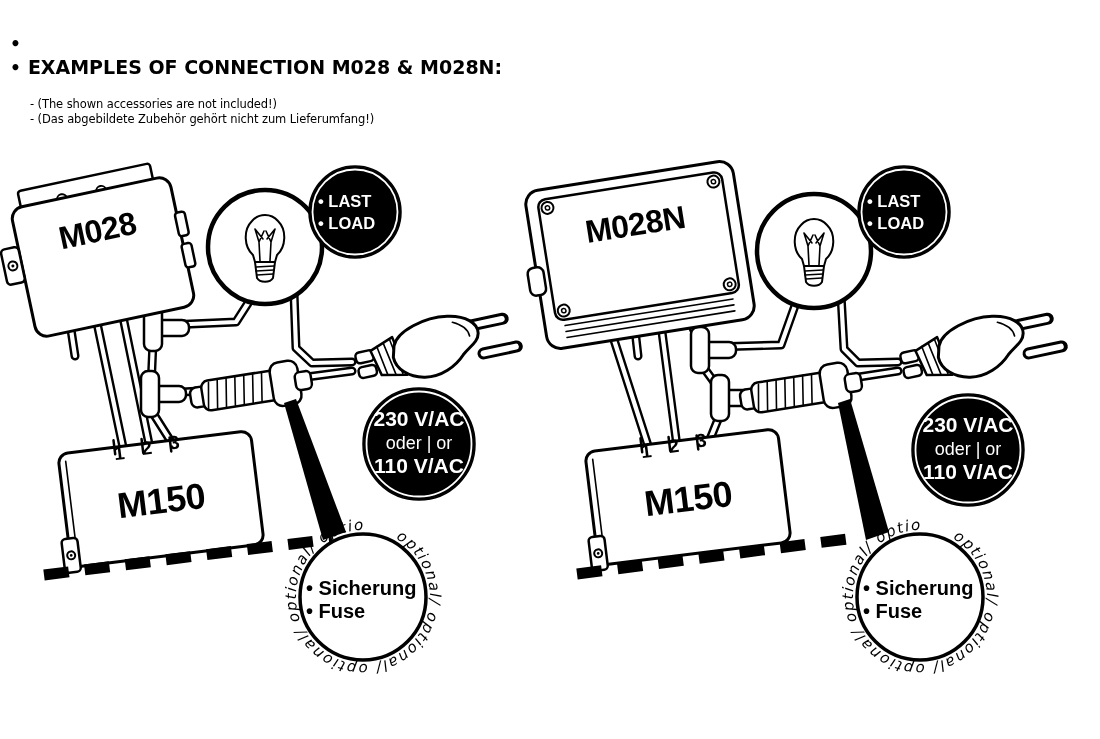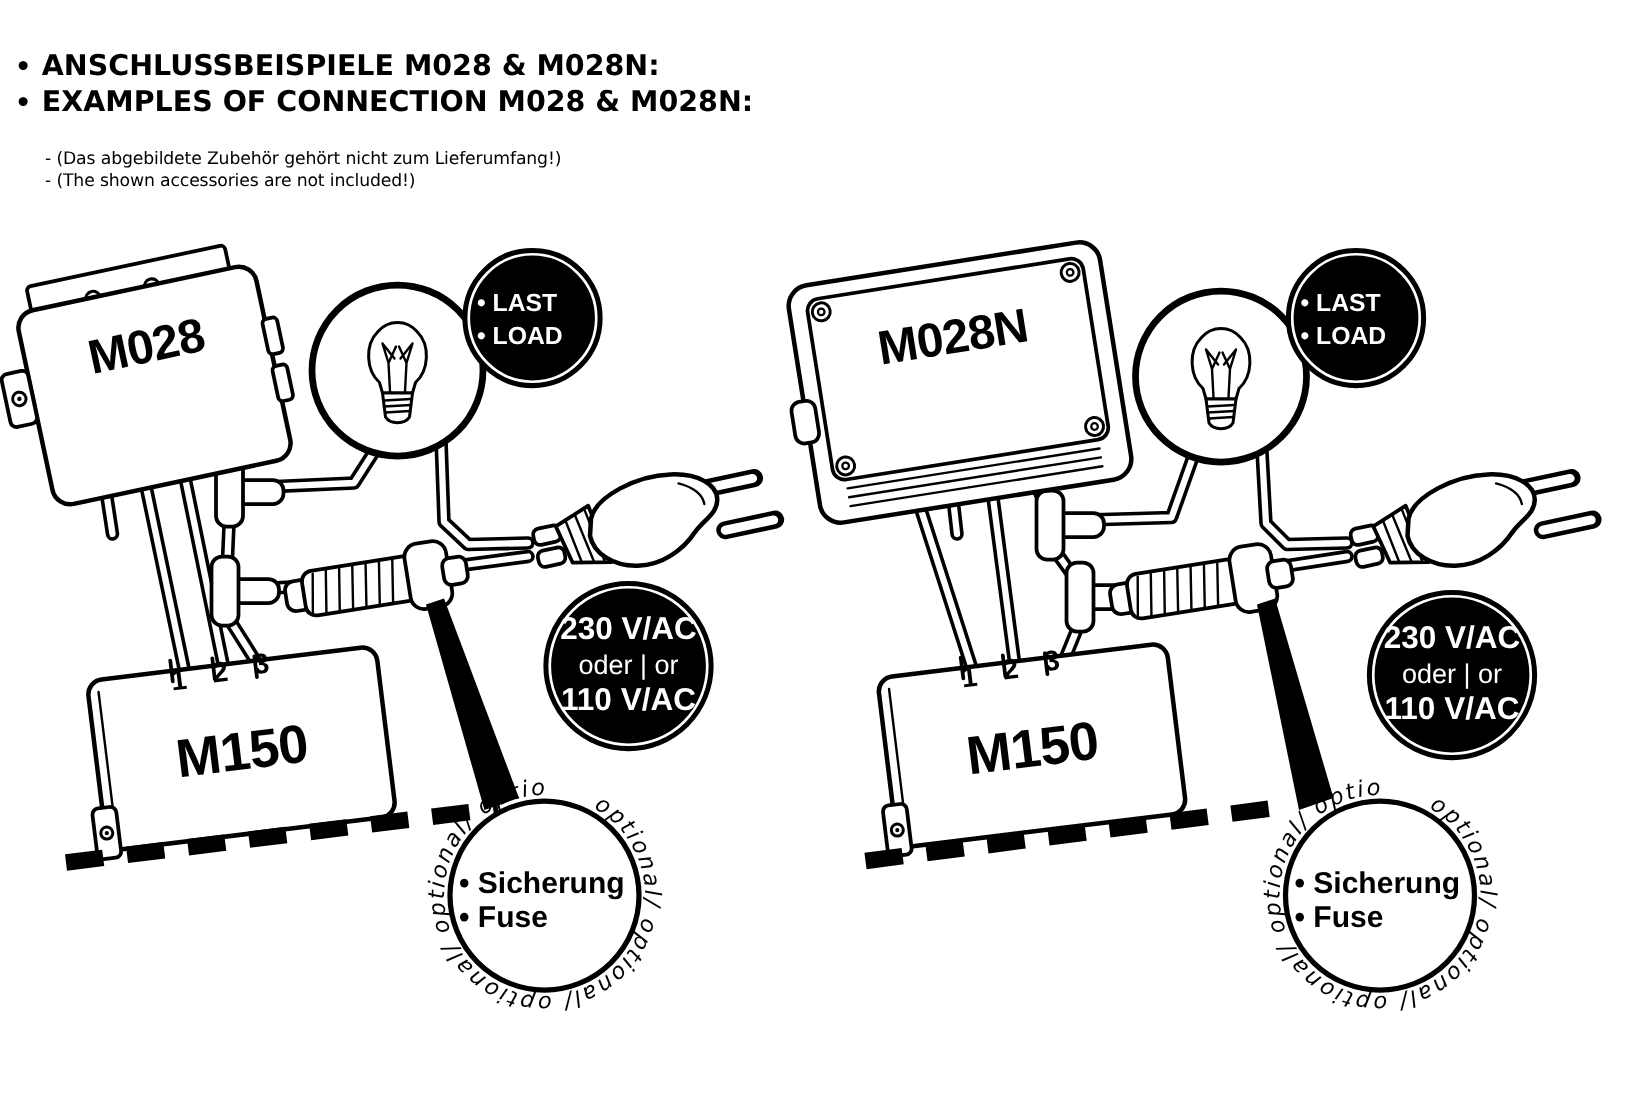--- a/index.html
+++ b/index.html
@@ -26,29 +26,28 @@
   .dash{stroke:#000;stroke-width:11;fill:none;stroke-dasharray:25 16;}
 </style>
 </head>
 <body>
 
 <div class="page">
 
   <header>
     <div class="title-row">
       <span class="bullet">•</span>
-      <span>ANSCHLUSSBEISPIELE M028 &amp; M028N:</span>
     </div>
     <div class="title-row">
       <span class="bullet">•</span>
       <span>EXAMPLES OF CONNECTION M028 &amp; M028N:</span>
     </div>
     <div class="notes">
+      <div>- (The shown accessories are not included!)</div>
       <div>- (Das abgebildete Zubehör gehört nicht zum Lieferumfang!)</div>
-      <div>- (The shown accessories are not included!)</div>
     </div>
   </header>
 
   <svg width="1100" height="739" viewBox="0 0 1100 739">
     <defs>
       <g id="sym-tconn">
         <rect x="-8" y="-8" width="44" height="16" rx="7" class="oln"></rect>
         <rect x="-9" y="-23" width="18" height="46" rx="7" class="oln"></rect>
       </g>
       <g id="sym-fuseholder">

